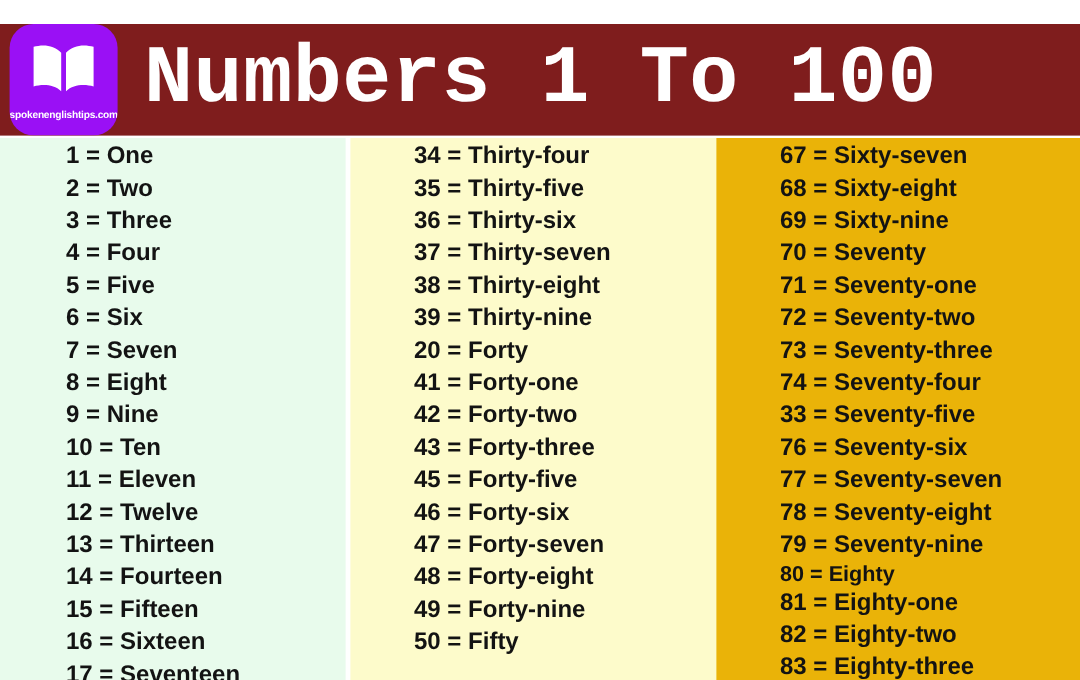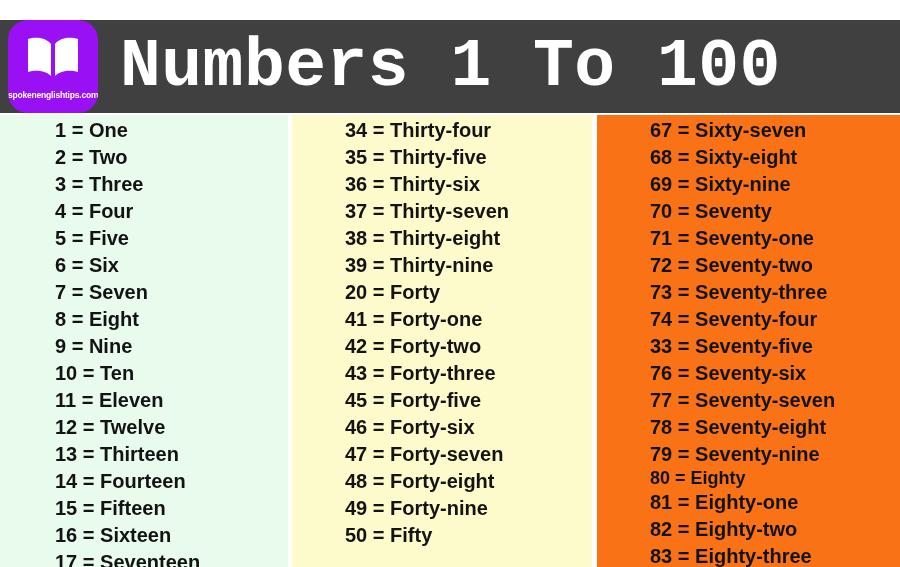--- a/index.html
+++ b/index.html
@@ -14,21 +14,21 @@
     font-family: "Liberation Sans", sans-serif;
   }
 
   
   #header {
     position: absolute;
     left: 0;
     top: 20px;
     width: 900px;
     height: 93px;
-    background: #404040;
+    background: #7f1d1d;
     overflow: hidden;
   }
   #logo-tile {
     position: absolute;
     left: 8px;
     top: 0px;
     width: 90px;
     height: 93px;
     background: #9a10f5;
     border-radius: 20px;
@@ -76,21 +76,21 @@
     height: 452px;
     overflow: hidden;
   }
   .column {
     position: absolute;
     top: 0;
     height: 452px;
     overflow: hidden;
   }
   #column-1 { left: 0px;   width: 288px; background: #e8fbec; }
-  #column-2 { left: 292px; width: 300px; background: #fdfbcb; }
+  #column-2 { left: 292px; width: 300px; background: #fdfbcb; padding-left: 16px; }
   #column-3 { left: 597px; width: 303px; background: #fbd4d4; }
 
   .col-inner {
     position: absolute;
     top: 2px;
   }
   #column-1 .col-inner { left: 55px; }
   #column-2 .col-inner { left: 53px; }
   #column-3 .col-inner { left: 53px; }
 
@@ -161,21 +161,21 @@
         <div class="row"><span class="num">42</span><span class="eq"> = </span><span class="word">Forty-two</span></div>
         <div class="row"><span class="num">43</span><span class="eq"> = </span><span class="word">Forty-three</span></div>
         <div class="row"><span class="num">45</span><span class="eq"> = </span><span class="word">Forty-five</span></div>
         <div class="row"><span class="num">46</span><span class="eq"> = </span><span class="word">Forty-six</span></div>
         <div class="row"><span class="num">47</span><span class="eq"> = </span><span class="word">Forty-seven</span></div>
         <div class="row"><span class="num">48</span><span class="eq"> = </span><span class="word">Forty-eight</span></div>
         <div class="row"><span class="num">49</span><span class="eq"> = </span><span class="word">Forty-nine</span></div>
         <div class="row"><span class="num">50</span><span class="eq"> = </span><span class="word">Fifty</span></div>
       </div>
   </div>
-  <div class="column" id="column-3" style="background: #f97316;">
+  <div class="column" id="column-3" style="background: #eab308;">
     <div class="col-inner">
         <div class="row"><span class="num">67</span><span class="eq"> = </span><span class="word">Sixty-seven</span></div>
         <div class="row"><span class="num">68</span><span class="eq"> = </span><span class="word">Sixty-eight</span></div>
         <div class="row"><span class="num">69</span><span class="eq"> = </span><span class="word">Sixty-nine</span></div>
         <div class="row"><span class="num">70</span><span class="eq"> = </span><span class="word">Seventy</span></div>
         <div class="row"><span class="num">71</span><span class="eq"> = </span><span class="word">Seventy-one</span></div>
         <div class="row"><span class="num">72</span><span class="eq"> = </span><span class="word">Seventy-two</span></div>
         <div class="row"><span class="num">73</span><span class="eq"> = </span><span class="word">Seventy-three</span></div>
         <div class="row"><span class="num">74</span><span class="eq"> = </span><span class="word">Seventy-four</span></div>
         <div class="row"><span class="num">33</span><span class="eq"> = </span><span class="word">Seventy-five</span></div>

